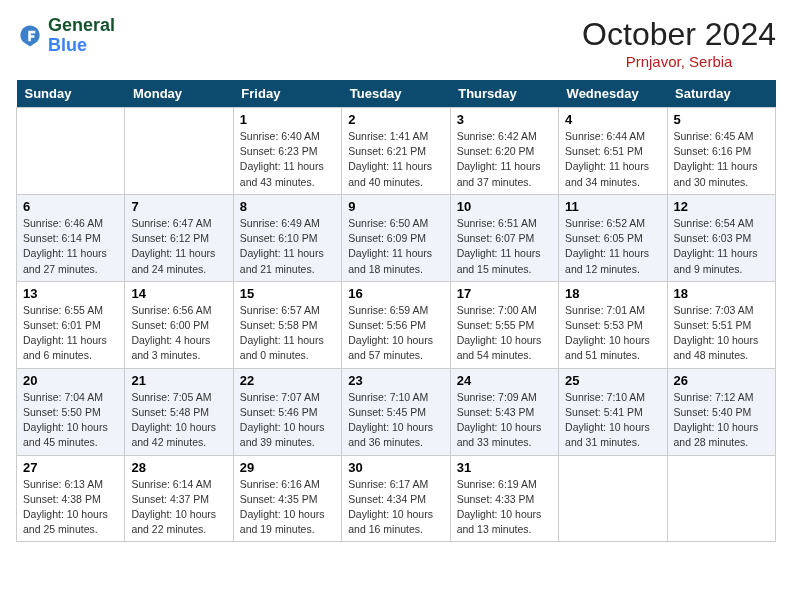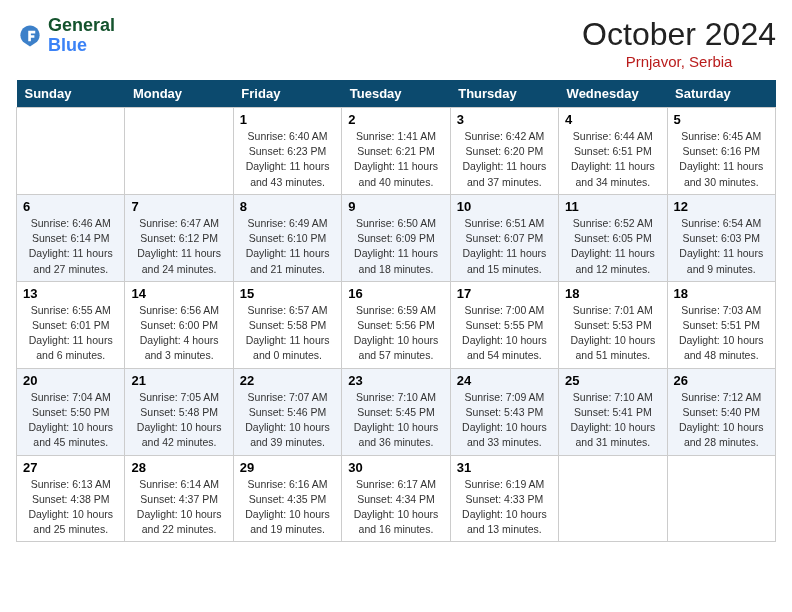--- a/index.html
+++ b/index.html
@@ -73,21 +73,20 @@
     .day-num {
       font-weight: bold;
       font-size: 13px;
       display: block;
       margin-bottom: 2px;
     }
     .day-info {
       color: #333;
       font-size: 10.5px;
       line-height: 1.45;
-      text-align: center;
     }
     .empty-cell {
       background-color: #fff;
     }
   </style>
 </head>
 <body>
 
 <div class="header">
   <div class="logo">

